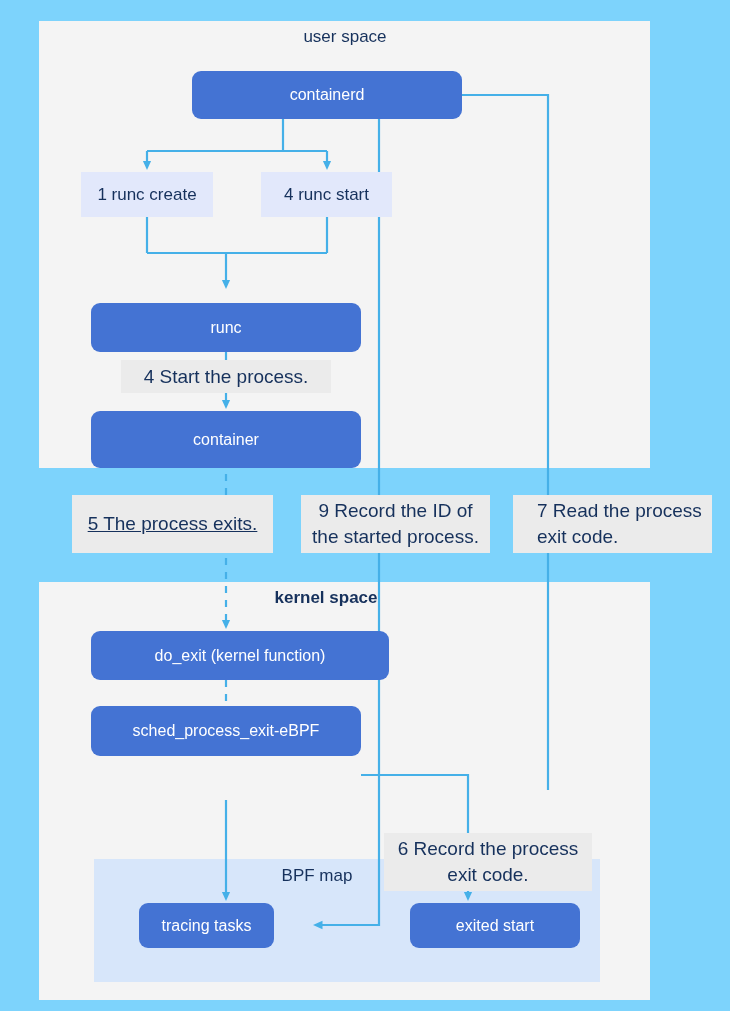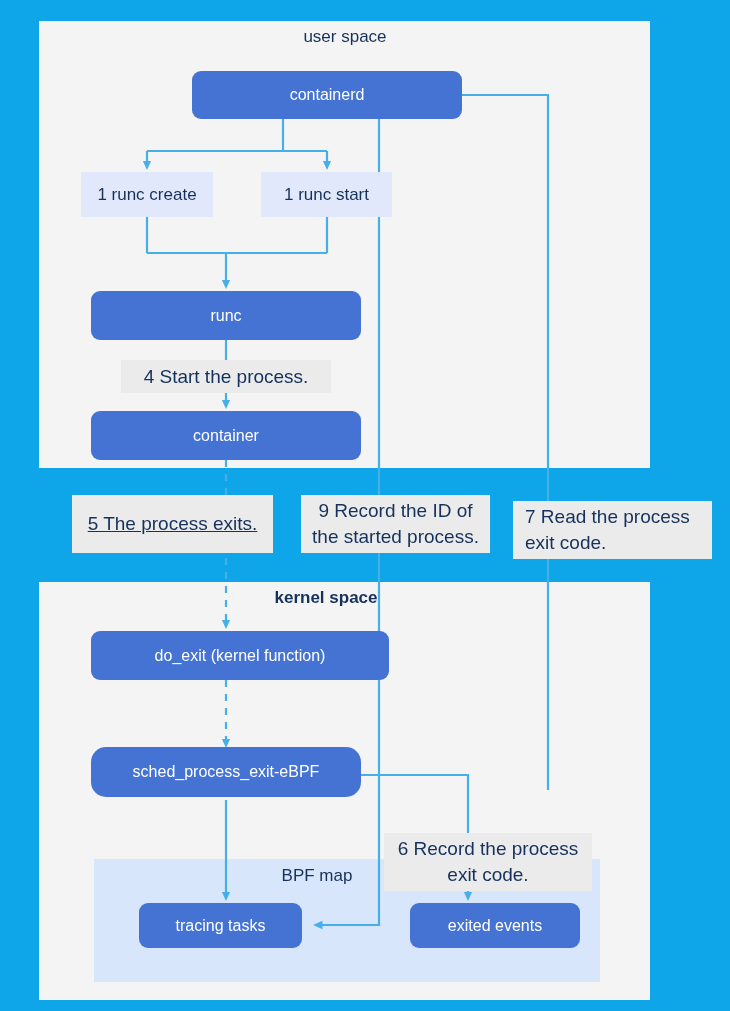--- a/index.html
+++ b/index.html
@@ -7,21 +7,21 @@
     padding: 0;
     background: #ffffff;
   }
   body {
     font-family: "Liberation Sans", sans-serif;
   }
   #stage {
     position: relative;
     width: 730px;
     height: 1011px;
-    background: #0ea5e9;
+    background: #7dd3fc;
     overflow: hidden;
   }
   .panel {
     position: absolute;
     background: #f4f4f4;
   }
   .panel-bpf {
     position: absolute;
     background: #d7e6fa;
   }
@@ -128,39 +128,39 @@
       <path d="M361,775 L468,775 L468,896" marker-end="url(#ah)"></path>
 
       <path d="M379,119 L379,925 L318,925" marker-end="url(#ahl)"></path>
 
       <path d="M462,95 L548,95 L548,790"></path>
     </g>
   </svg>
 
   <div class="node" style="left:192px; top:71px; width:270px; height:48px;">containerd</div>
 
-  <div class="node" style="left:91px; top:291px; width:270px; height:49px;">runc</div>
+  <div class="node" style="left:91px; top:303px; width:270px; height:49px;">runc</div>
 
-  <div class="node" style="left:91px; top:411px; width:270px; height:49px;">container</div>
+  <div class="node" style="left:91px; top:411px; width:270px; height:57px;">container</div>
 
   <div class="node" style="left:91px; top:631px; width:298px; height:49px;">do_exit (kernel function)</div>
 
-  <div class="node" style="left:91px; top:747px; width:270px; height:50px;border-radius:15px;">sched_process_exit-eBPF</div>
+  <div class="node" style="left:91px; top:706px; width:270px; height:50px;">sched_process_exit-eBPF</div>
 
-  <div class="node" style="left:139px; top:903px; width:163px; height:45px;">tracing tasks</div>
+  <div class="node" style="left:139px; top:903px; width:135px; height:45px;">tracing tasks</div>
 
-  <div class="node" style="left:410px; top:903px; width:170px; height:45px;">exited events</div>
+  <div class="node" style="left:410px; top:903px; width:170px; height:45px;">exited start</div>
 
   <div class="label-lav" style="left:81px; top:172px; width:132px; height:45px;">1 runc create</div>
 
-  <div class="label-lav" style="left:261px; top:172px; width:131px; height:45px;">1 runc start</div>
+  <div class="label-lav" style="left:261px; top:172px; width:131px; height:45px;">4 runc start</div>
 
   <div class="label-gray" style="left:121px; top:360px; width:210px; height:33px;">4 Start the process.</div>
 
   <div class="label-gray" style="left:72px; top:495px; width:201px; height:58px;text-decoration:underline;">5 The process exits.</div>
 
   <div class="label-gray" style="left:301px; top:495px; width:189px; height:58px;">9 Record the ID of the started process.</div>
 
-  <div class="label-gray" style="left:513px; top:495px; width:199px; height:58px; justify-content:flex-start; text-align:left; padding-left:12px;margin-top:6px;">7 Read the process exit code.</div>
+  <div class="label-gray" style="left:513px; top:495px; width:199px; height:58px; justify-content:flex-start; text-align:left; padding-left:24px;">7 Read the process exit code.</div>
 
   <div class="label-gray" style="left:384px; top:797px; width:208px; height:58px;margin-top:36px;">6 Record the process exit code.</div>
 
 </div>
 
 </body></html>

